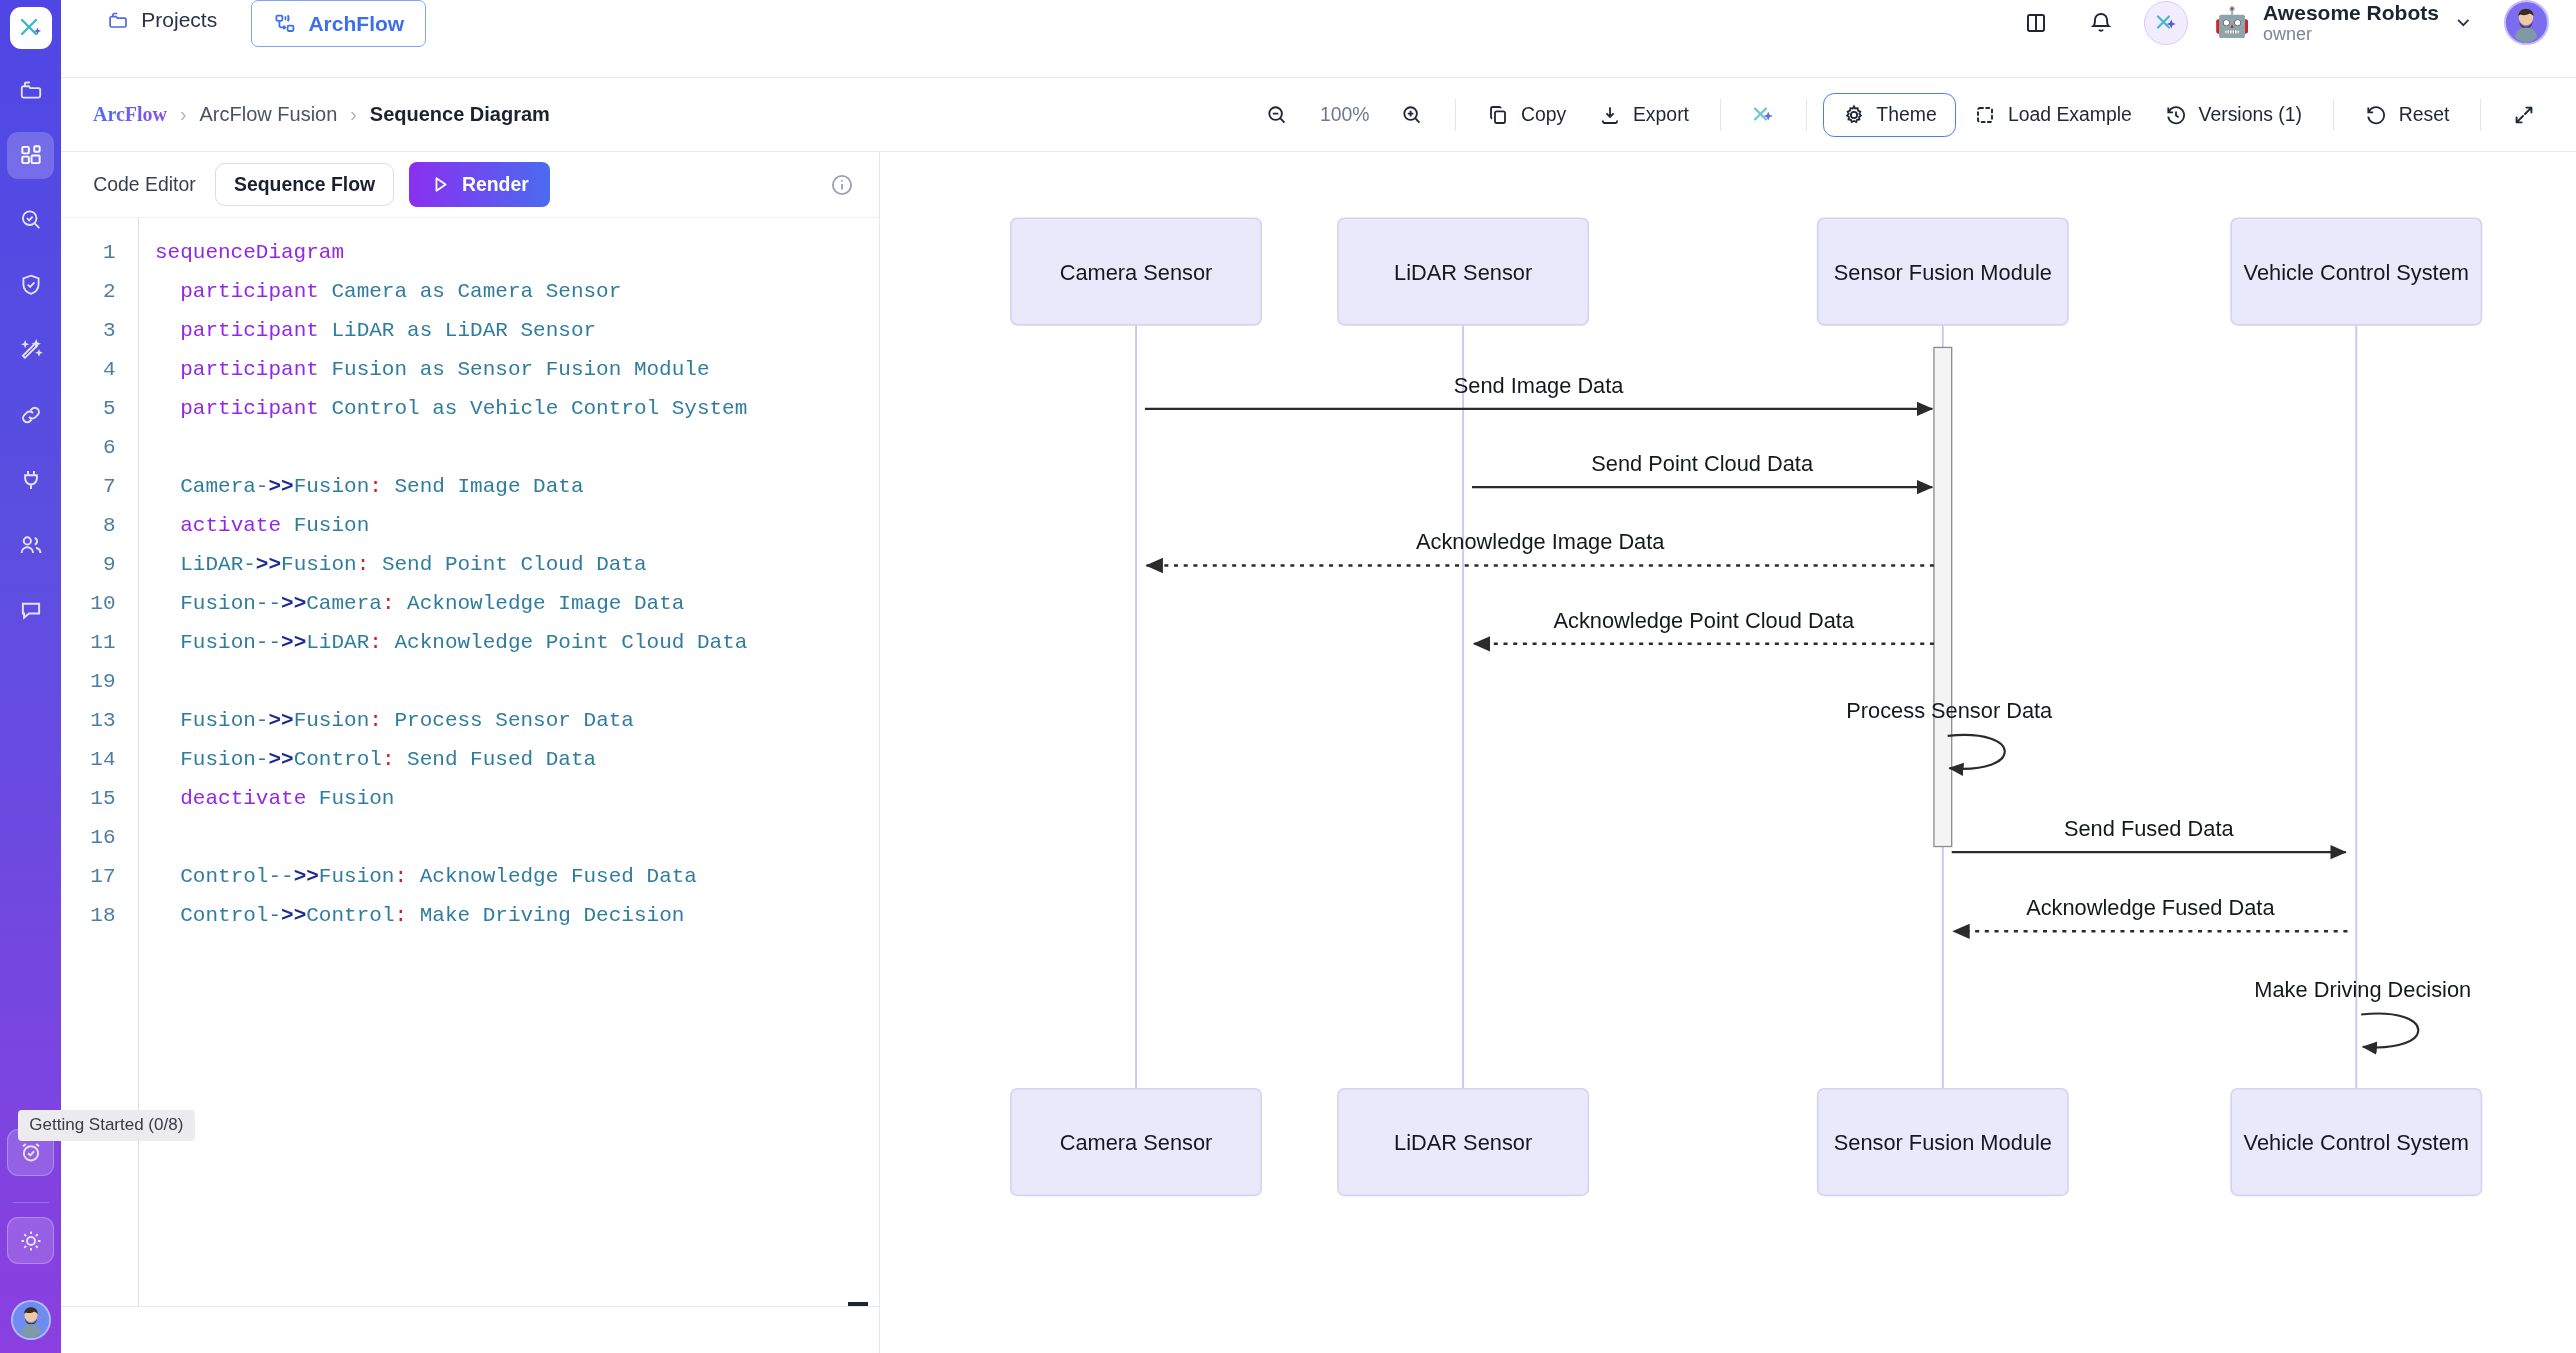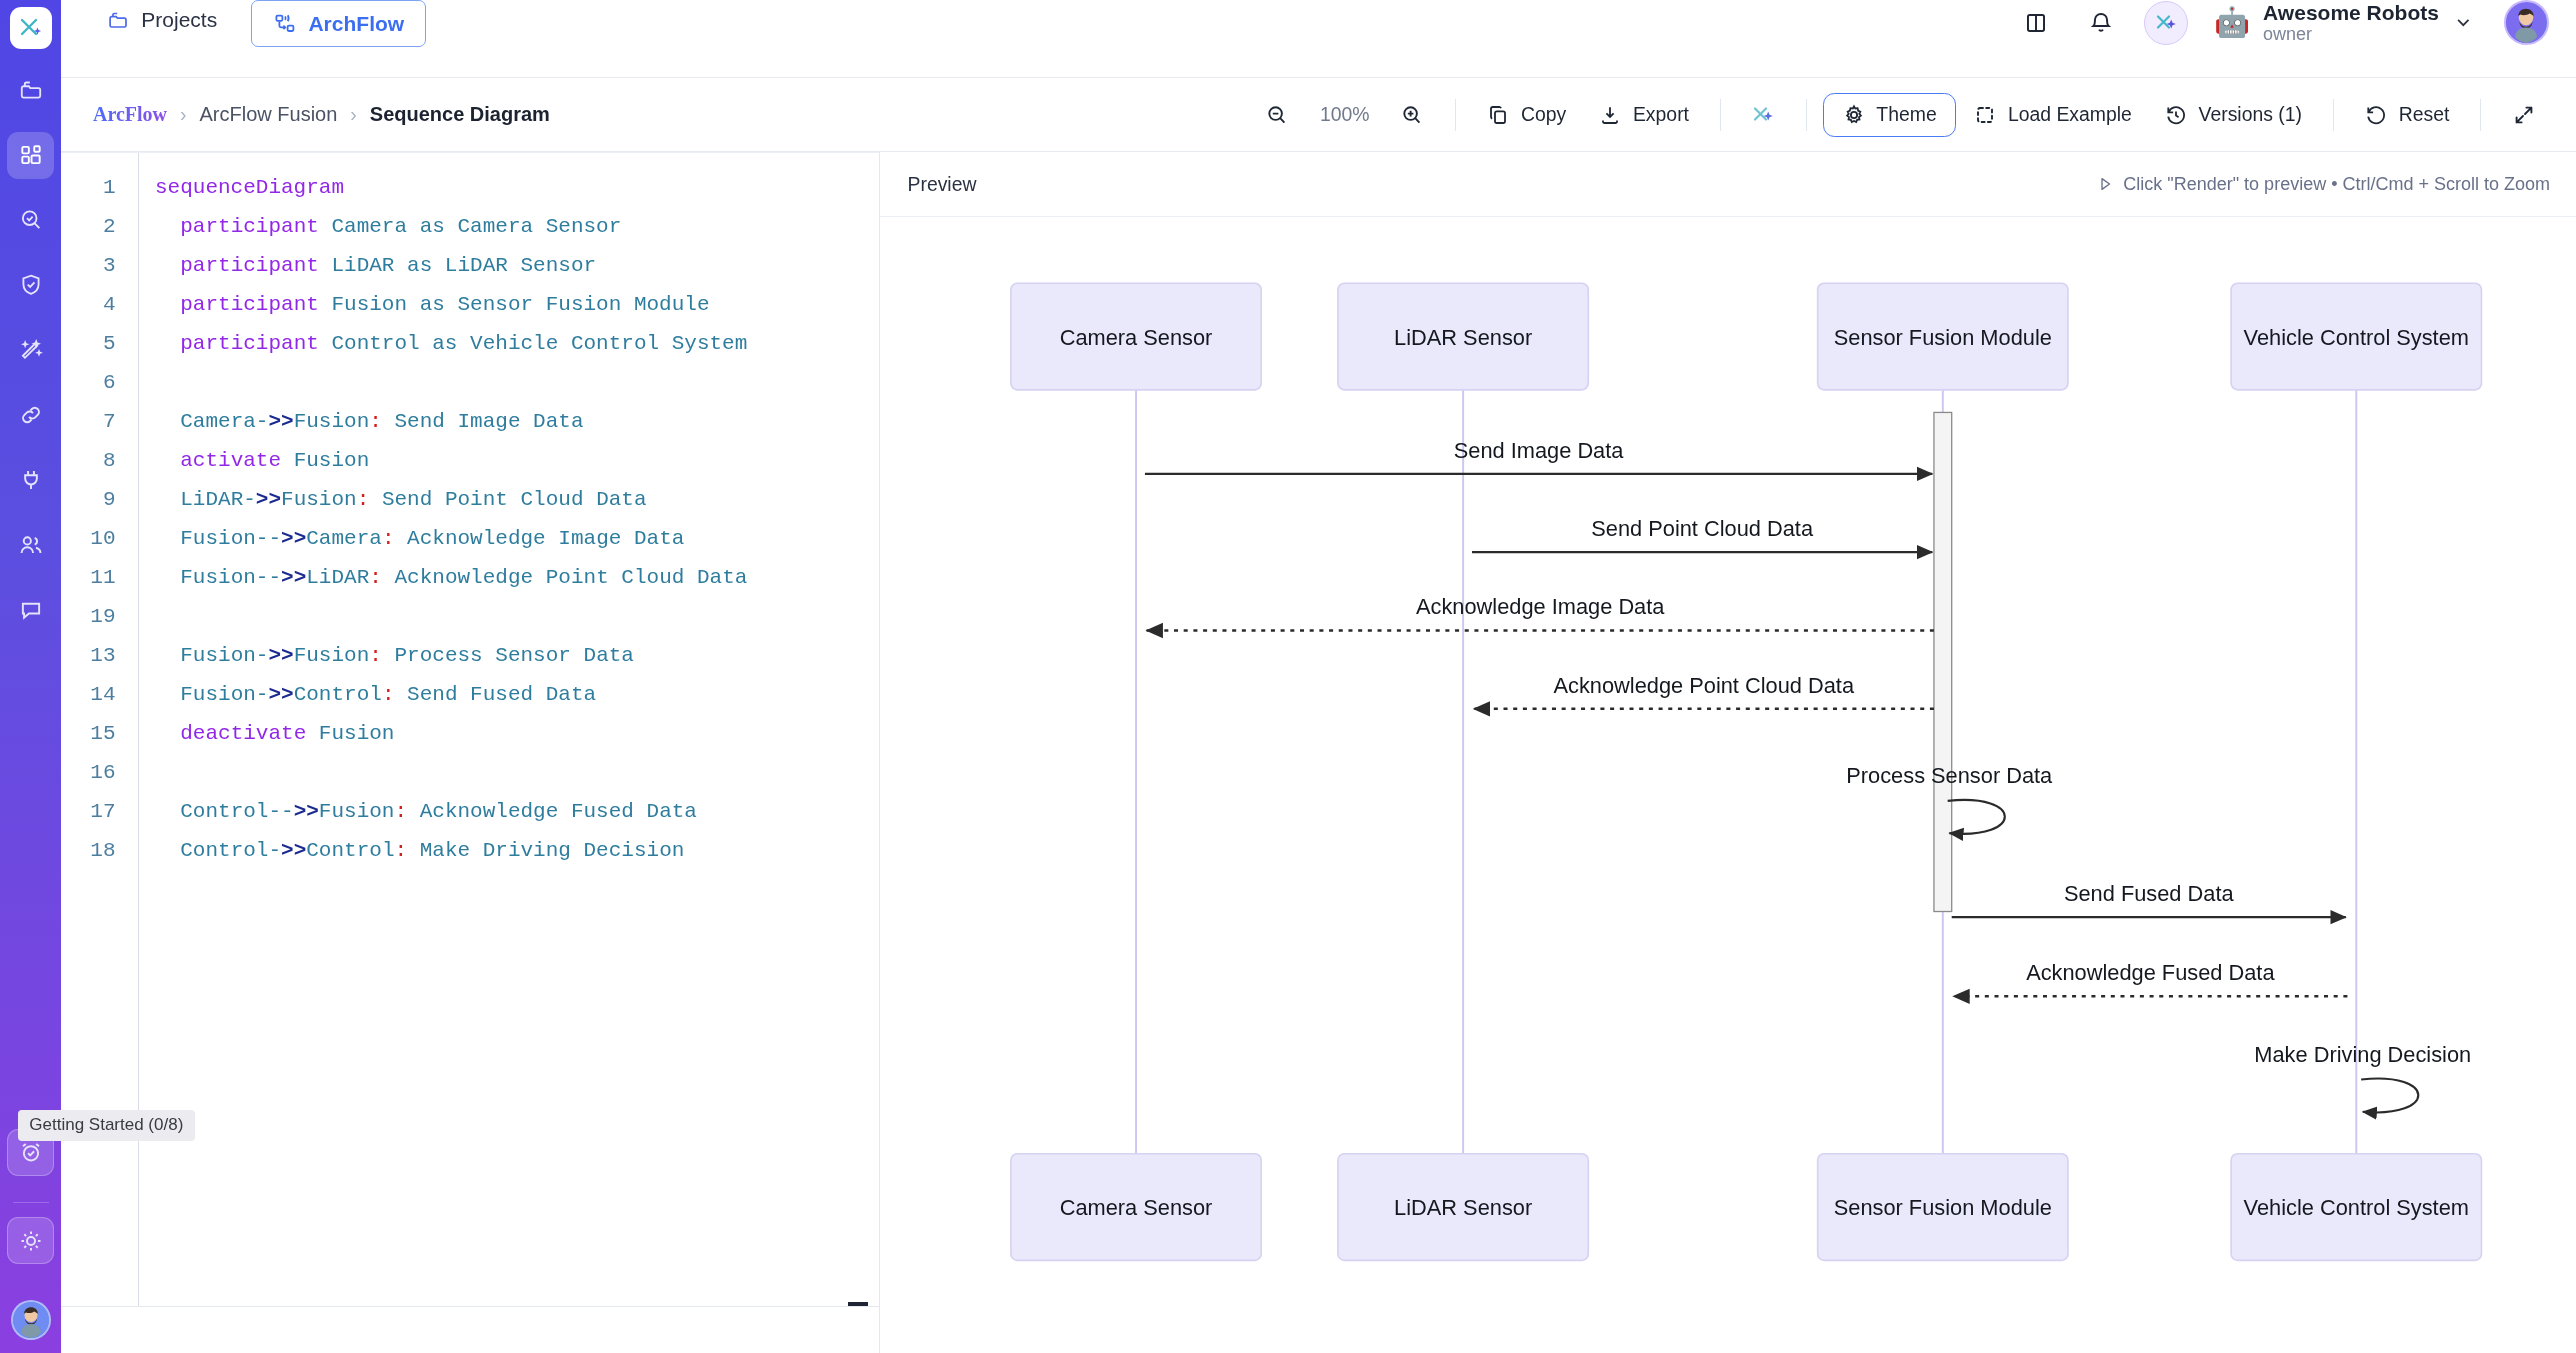--- a/index.html
+++ b/index.html
@@ -427,20 +427,37 @@
             <path d="M19.4 4.6l-6.4 6.4M19.4 4.6h-5M19.4 4.6v5"></path>
             <path d="M4.6 19.4l6.4-6.4M4.6 19.4h5M4.6 19.4v-5"></path>
           </svg>
         </div>
       </div>
     </div>
 
     <div class="body">
 
       <div class="editor">
+        <div class="ed-tabs">
+          <div class="ed-tab">Code Editor</div>
+          <div class="ed-tab sel">Sequence Flow</div>
+          <div class="render-btn">
+            <svg width="21" height="21" viewBox="0 0 24 24" fill="none" stroke="#fff" stroke-width="2" stroke-linejoin="round">
+              <path d="M7.4 4.8l10.4 7.2-10.4 7.2z"></path>
+            </svg>
+            <span>Render</span>
+          </div>
+          <div class="info-ico">
+            <svg width="26" height="26" viewBox="0 0 24 24" fill="none" stroke="#9aa2b4" stroke-width="1.7">
+              <circle cx="12" cy="12" r="8.4"></circle>
+                <path d="M12 11v5.2"></path>
+                <circle cx="12" cy="8.1" r=".9" fill="#9aa2b4" stroke="none"></circle>
+            </svg>
+          </div>
+        </div>
 
         <div class="code-wrap">
           <div class="gutter" id="gutter">
               <div class="gline" style="height: 39px; line-height: 39px;">1</div>
               <div class="gline" style="height: 39px; line-height: 39px;">2</div>
               <div class="gline" style="height: 39px; line-height: 39px;">3</div>
               <div class="gline" style="height: 39px; line-height: 39px;">4</div>
               <div class="gline" style="height: 39px; line-height: 39px;">5</div>
               <div class="gline" style="height: 39px; line-height: 39px;">6</div>
               <div class="gline" style="height: 39px; line-height: 39px;">7</div>
@@ -457,29 +474,20 @@
               <div class="gline" style="height: 39px; line-height: 39px;">18</div>
             </div>
           <div class="code" id="code"><div><span class="k">sequenceDiagram</span></div><div>&nbsp;&nbsp;<span class="k">participant&nbsp;</span><span class="id">Camera&nbsp;as&nbsp;Camera&nbsp;Sensor</span></div><div>&nbsp;&nbsp;<span class="k">participant&nbsp;</span><span class="id">LiDAR&nbsp;as&nbsp;LiDAR&nbsp;Sensor</span></div><div>&nbsp;&nbsp;<span class="k">participant&nbsp;</span><span class="id">Fusion&nbsp;as&nbsp;Sensor&nbsp;Fusion&nbsp;Module</span></div><div>&nbsp;&nbsp;<span class="k">participant&nbsp;</span><span class="id">Control&nbsp;as&nbsp;Vehicle&nbsp;Control&nbsp;System</span></div><div>&nbsp;</div><div>&nbsp;&nbsp;<span class="id">Camera-</span><span class="ar">&gt;&gt;</span><span class="id">Fusion</span><span class="cl">:</span><span class="id">&nbsp;Send&nbsp;Image&nbsp;Data</span></div><div>&nbsp;&nbsp;<span class="k">activate&nbsp;</span><span class="id">Fusion</span></div><div>&nbsp;&nbsp;<span class="id">LiDAR-</span><span class="ar">&gt;&gt;</span><span class="id">Fusion</span><span class="cl">:</span><span class="id">&nbsp;Send&nbsp;Point&nbsp;Cloud&nbsp;Data</span></div><div>&nbsp;&nbsp;<span class="id">Fusion--</span><span class="ar">&gt;&gt;</span><span class="id">Camera</span><span class="cl">:</span><span class="id">&nbsp;Acknowledge&nbsp;Image&nbsp;Data</span></div><div>&nbsp;&nbsp;<span class="id">Fusion--</span><span class="ar">&gt;&gt;</span><span class="id">LiDAR</span><span class="cl">:</span><span class="id">&nbsp;Acknowledge&nbsp;Point&nbsp;Cloud&nbsp;Data</span></div><div>&nbsp;</div><div>&nbsp;&nbsp;<span class="id">Fusion-</span><span class="ar">&gt;&gt;</span><span class="id">Fusion</span><span class="cl">:</span><span class="id">&nbsp;Process&nbsp;Sensor&nbsp;Data</span></div><div>&nbsp;&nbsp;<span class="id">Fusion-</span><span class="ar">&gt;&gt;</span><span class="id">Control</span><span class="cl">:</span><span class="id">&nbsp;Send&nbsp;Fused&nbsp;Data</span></div><div>&nbsp;&nbsp;<span class="k">deactivate&nbsp;</span><span class="id">Fusion</span></div><div>&nbsp;</div><div>&nbsp;&nbsp;<span class="id">Control--</span><span class="ar">&gt;&gt;</span><span class="id">Fusion</span><span class="cl">:</span><span class="id">&nbsp;Acknowledge&nbsp;Fused&nbsp;Data</span></div><div>&nbsp;&nbsp;<span class="id">Control-</span><span class="ar">&gt;&gt;</span><span class="id">Control</span><span class="cl">:</span><span class="id">&nbsp;Make&nbsp;Driving&nbsp;Decision</span></div></div>
         </div>
         <div class="ed-bottom">
           <div class="scroll-stub"></div>
         </div>
       </div>
 
       <div class="preview">
-        <div class="pv-head">
-          <span class="pv-title">Preview</span>
-          <span class="pv-hint">
-            <svg width="18" height="18" viewBox="0 0 24 24" fill="none" stroke="#69718a" stroke-width="1.8" stroke-linejoin="round">
-              <path d="M8 4.8l10 7.2-10 7.2z"></path>
-            </svg>
-            <span>Click "Render" to preview • Ctrl/Cmd + Scroll to Zoom</span>
-          </span>
-        </div>
         <div class="canvas">
           <svg id="diagram" width="1696" height="1150" viewBox="0 0 2100 1424">
               <defs>
                 <marker id="ah-solid" viewBox="0 0 10 10" refX="9.4" refY="5" markerWidth="7.2" markerHeight="7.2" orient="auto-start-reverse">
                   <path d="M0,0.6 L10,5 L0,9.4 z" fill="#2b2b2b"></path>
                 </marker>
                 <marker id="ah-dot" viewBox="0 0 10 10" refX="9.4" refY="5" markerWidth="7.2" markerHeight="7.2" orient="auto-start-reverse">
                   <path d="M0,0.6 L10,5 L0,9.4 z" fill="#2b2b2b"></path>
                 </marker>
                 <marker id="ah-back" viewBox="0 0 10 10" refX="9.4" refY="5" markerWidth="7.2" markerHeight="7.2" orient="auto">

